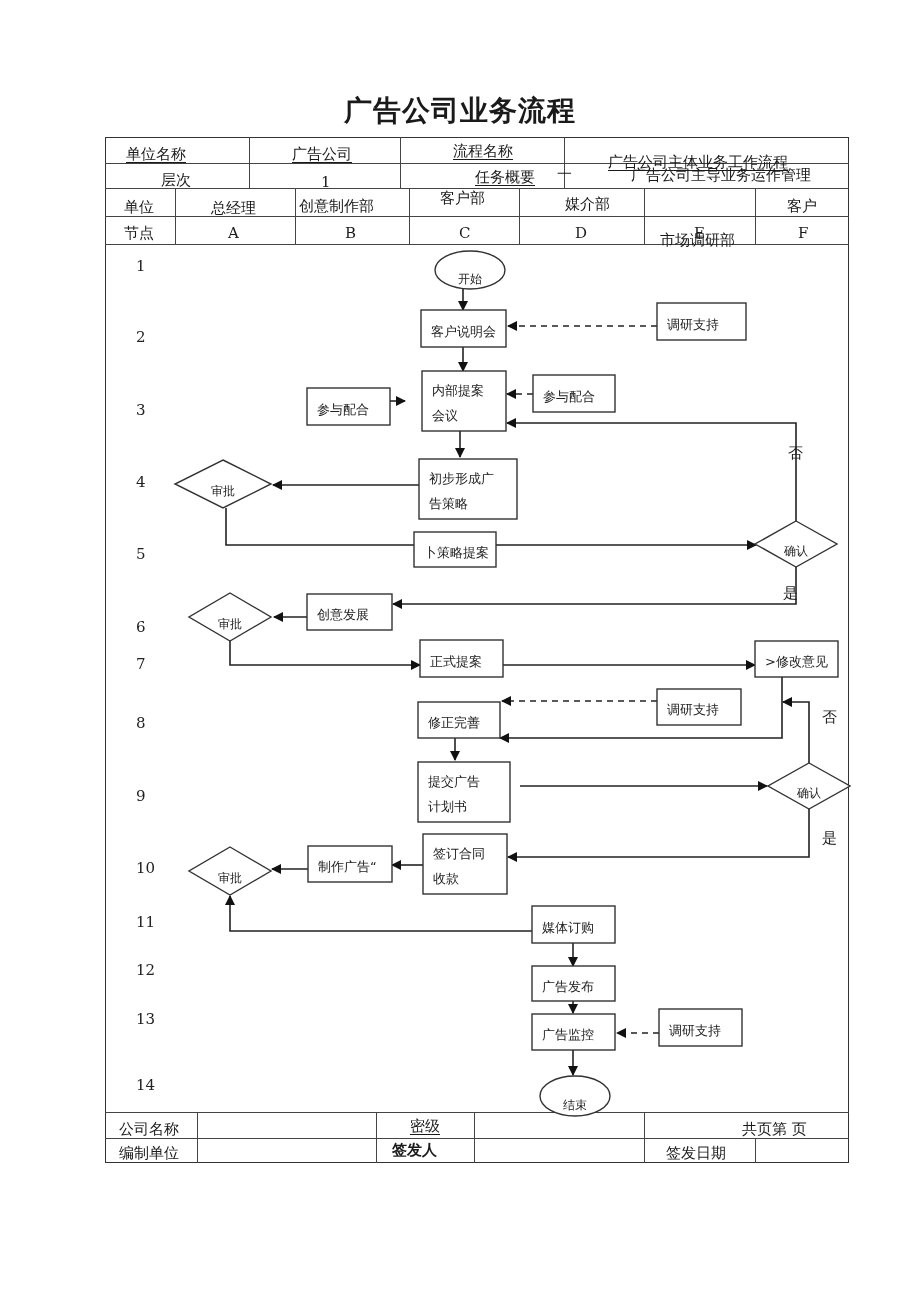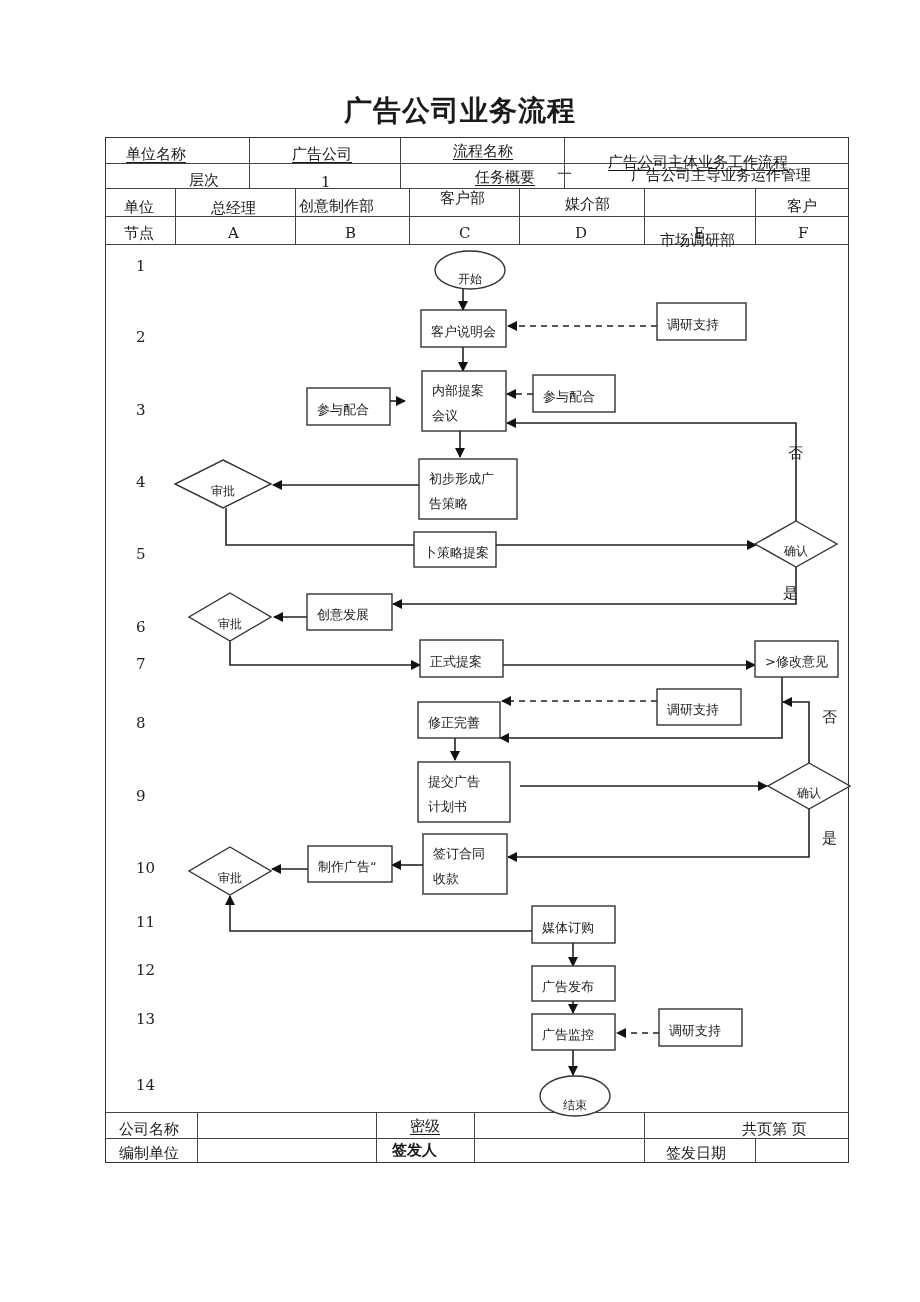--- a/index.html
+++ b/index.html
@@ -30,21 +30,21 @@
 <div class="vline" style="left:295px; top:188px; height:56px;"></div>
 <div class="vline" style="left:409px; top:188px; height:56px;"></div>
 <div class="vline" style="left:519px; top:188px; height:56px;"></div>
 <div class="vline" style="left:644px; top:188px; height:56px;"></div>
 <div class="vline" style="left:755px; top:188px; height:56px;"></div>
 
 <div class="cell u" style="left:126px; top:144px;">单位名称</div>
 <div class="cell u" style="left:292px; top:144px;">广告公司</div>
 <div class="cell u" style="left:453px; top:141px;">流程名称</div>
 <div class="cell u" style="left:608px; top:144px;margin-top:8px;">广告公司主体业务工作流程</div>
-<div class="cell" style="left:161px; top:170px;margin-left:28px;">层次</div>
+<div class="cell" style="left:161px; top:170px;">层次</div>
 <div class="cell" style="left:321px; top:172px;">1</div>
 <div class="cell u" style="left:439px; top:167px;margin-left:36px;">任务概要</div>
 <div class="cell" style="left:557px; top:164px;">一</div>
 <div class="cell" style="left:607px; top:165px;margin-left:24px;">广告公司主导业务运作管理</div>
 
 <div class="cell" style="left:124px; top:197px;">单位</div>
 <div class="cell" style="left:211px; top:198px;">总经理</div>
 <div class="cell" style="left:299px; top:196px;">创意制作部</div>
 <div class="cell" style="left:440px; top:188px;">客户部</div>
 <div class="cell" style="left:556px; top:194px;margin-left:9px;">媒介部</div>

